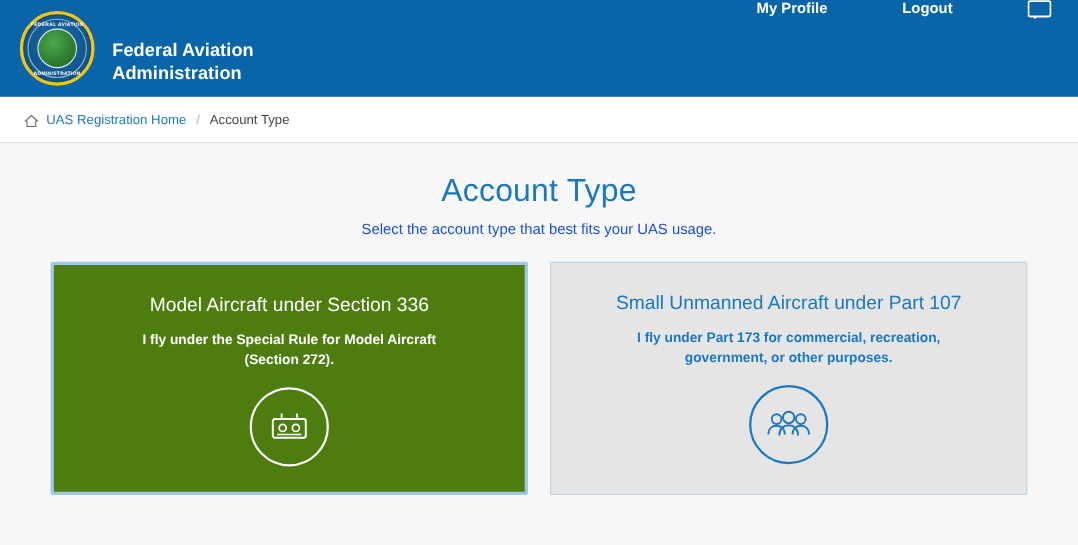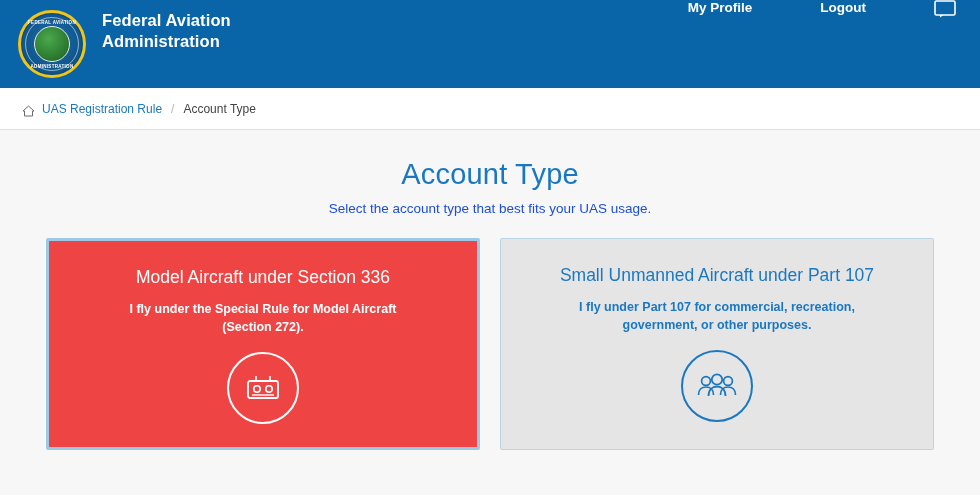--- a/index.html
+++ b/index.html
@@ -18,21 +18,21 @@
   
   .header {
     background: #0a65a8;
     height: 88px;
     display: flex;
     align-items: center;
     position: relative;
   }
   .brand {
     display: flex;
-    align-items: flex-start;
+    align-items: flex-end;
     padding-left: 18px;
   }
   .seal {
     width: 62px;
     height: 62px;
     border-radius: 50%;
     background: radial-gradient(circle at 50% 45%, #1f6fb2 0%, #10588f 55%, #0d4f80 100%);
     border: 3px solid #f0c419;
     box-shadow: 0 0 0 1px #0a4a78 inset;
     position: relative;
@@ -170,21 +170,21 @@
     width: 434px;
     height: 212px;
     box-sizing: border-box;
     border-radius: 2px;
     display: flex;
     flex-direction: column;
     align-items: center;
     padding-top: 26px;
   }
   .card-selected {
-    background: #ef4444;
+    background: #4d7c0f;
     border: 3px solid #9dc9e6;
     color: #ffffff;
   }
   .card-unselected {
     background: #e5e5e5;
     border: 1px solid #b9d4e6;
     color: #1a78c2;
   }
   .card-title {
     font-size: 17.5px;
@@ -242,21 +242,21 @@
     </span>
   </div>
 </div>
 
 <div class="breadcrumb-bar">
   <span class="home-icon">
     <svg width="13" height="12" viewBox="0 0 13 12">
       <path d="M6.5 1 L12 6 L10.5 6 L10.5 11 L2.5 11 L2.5 6 L1 6 Z" fill="none" stroke="#6b6b6b" stroke-width="1"></path>
     </svg>
   </span>
-  <a href="#">UAS Registration Rule</a>
+  <a href="#">UAS Registration Home</a>
   <span class="crumb-sep">/</span>
   <span class="crumb-current">Account Type</span>
 </div>
 
 <div class="main">
   <h1 class="page-title">Account Type</h1>
   <p class="page-subtitle">Select the account type that best fits your UAS usage.</p>
 
   <div class="cards">
 
@@ -272,21 +272,21 @@
             <circle cx="13" cy="16" r="3.2" fill="none" stroke="currentColor" stroke-width="1.6"></circle>
             <circle cx="25" cy="16" r="3.2" fill="none" stroke="currentColor" stroke-width="1.6"></circle>
             <line x1="8" y1="22" x2="30" y2="22" stroke="currentColor" stroke-width="1.4"></line>
           </svg>
         </div>
       </div>
     </div>
 
     <div class="card card-unselected">
       <h2 class="card-title">Small Unmanned Aircraft under Part 107</h2>
-      <p class="card-desc">I fly under Part 107 for commercial, recreation, government, or other purposes.</p>
+      <p class="card-desc">I fly under Part 173 for commercial, recreation, government, or other purposes.</p>
       <div class="card-icon">
         <div class="icon-circle">
           <svg width="42" height="30" viewBox="0 0 42 30">
             <circle cx="10" cy="10" r="4.4" fill="none" stroke="currentColor" stroke-width="1.7"></circle>
             <path d="M2.5 24 C2.5 18.5 6 16 10 16 C14 16 17.5 18.5 17.5 24" fill="none" stroke="currentColor" stroke-width="1.7"></path>
             <circle cx="32" cy="10" r="4.4" fill="none" stroke="currentColor" stroke-width="1.7"></circle>
             <path d="M24.5 24 C24.5 18.5 28 16 32 16 C36 16 39.5 18.5 39.5 24" fill="none" stroke="currentColor" stroke-width="1.7"></path>
             <circle cx="21" cy="8.5" r="5.2" fill="none" stroke="currentColor" stroke-width="1.8"></circle>
             <path d="M12.5 25 C12.5 18.5 16.5 15.5 21 15.5 C25.5 15.5 29.5 18.5 29.5 25" fill="none" stroke="currentColor" stroke-width="1.8"></path>
           </svg>

